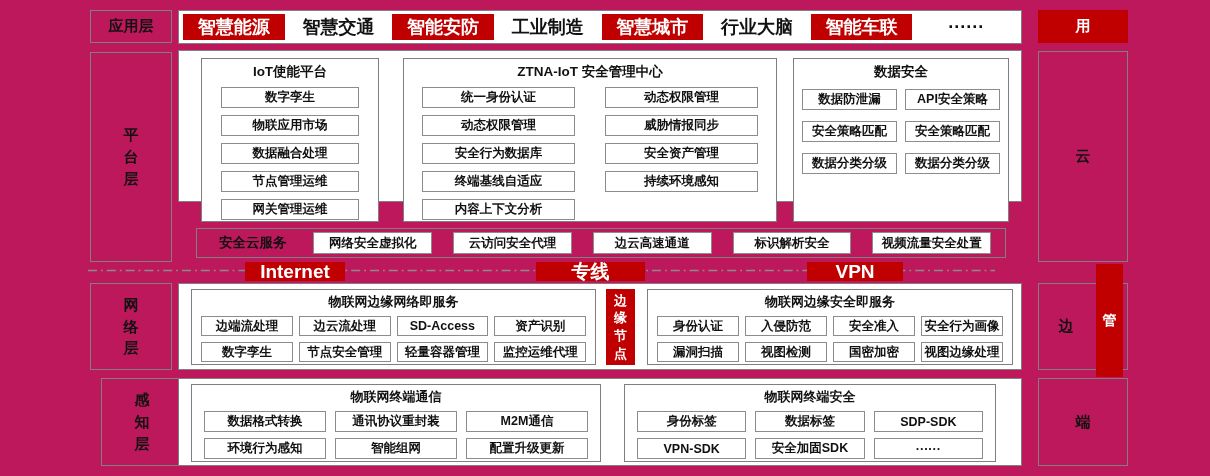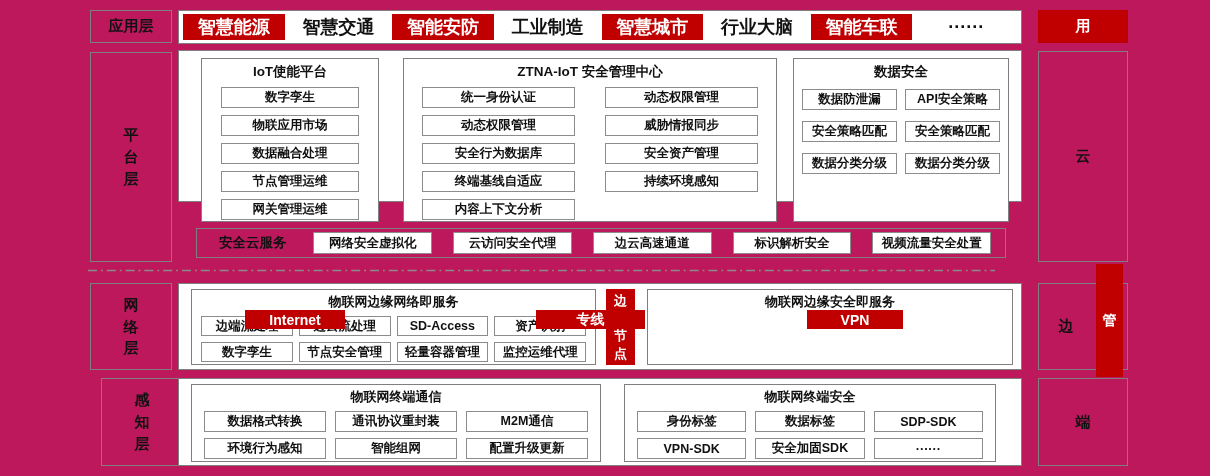--- a/index.html
+++ b/index.html
@@ -34,21 +34,21 @@
   
   .col-items{display:flex;flex-direction:column;align-items:center;gap:7px;margin-top:2px;}
   .col-items .item{width:138px;}
   .grid2{display:grid;grid-template-columns:1fr 1fr;column-gap:30px;row-gap:7px;padding:2px 18px 0 18px;}
   .ds-rows{display:flex;flex-direction:column;gap:11px;margin-top:4px;padding:0 8px;}
   .ds-row{display:grid;grid-template-columns:1fr 1fr;column-gap:8px;}
   .cloud-row{border:1px solid #7f7f7f;display:flex;align-items:center;gap:21px;padding:0 14px 0 22px;}
   .cloud-label{font-size:13.5px;white-space:nowrap;margin-right:6px;}
   .cloud-row .item{flex:1;height:22px;}
   
-  .badge{display:flex;align-items:center;justify-content:center;background:#c00000;color:#fff;font-size:14px;z-index:2;margin-top:48px;}
+  .badge{display:flex;align-items:center;justify-content:center;background:#c00000;color:#fff;font-size:19px;z-index:2;}
   
   .grid4{display:grid;grid-template-columns:repeat(4,1fr);column-gap:6px;row-gap:6px;padding:2px 9px 0 9px;}
   .grid3{display:grid;grid-template-columns:repeat(3,1fr);column-gap:9px;row-gap:6px;padding:2px 12px 0 12px;}
   .grid4 .item{height:20px;}
   .grid3 .item{height:21px;}
   .sub-title{font-size:13px;text-align:center;line-height:24px;height:24px;}
   
   .rail-box{border:1px solid #7f7f7f;font-size:15px;}
   .edge-shift{padding-right:34px;}
   .manage-bar{background:#c00000;color:#fff;z-index:3;font-size:14px;}
@@ -160,20 +160,30 @@
         <div class="item">监控运维代理</div>
       </div>
     </div>
 
     <div class="abs red center" style="left:427px;top:5px;width:29px;height:76px;">
       <span class="stack" style="font-size:13px;line-height:1.35;">边缘节点</span>
     </div>
 
     <div class="abs subbox" style="left:468px;top:5px;width:366px;height:76px;">
       <div class="sub-title">物联网边缘安全即服务</div>
+      <div class="grid4">
+        <div class="item">身份认证</div>
+        <div class="item">入侵防范</div>
+        <div class="item">安全准入</div>
+        <div class="item">安全行为画像</div>
+        <div class="item">漏洞扫描</div>
+        <div class="item">视图检测</div>
+        <div class="item">国密加密</div>
+        <div class="item">视图边缘处理</div>
+      </div>
     </div>
   </div>
 
   <div class="abs panel" style="left:178px;top:378px;width:844px;height:88px;">
     <div class="abs subbox" style="left:12px;top:5px;width:410px;height:78px;">
       <div class="sub-title">物联网终端通信</div>
       <div class="grid3">
         <div class="item">数据格式转换</div>
         <div class="item">通讯协议重封装</div>
         <div class="item">M2M通信</div>

